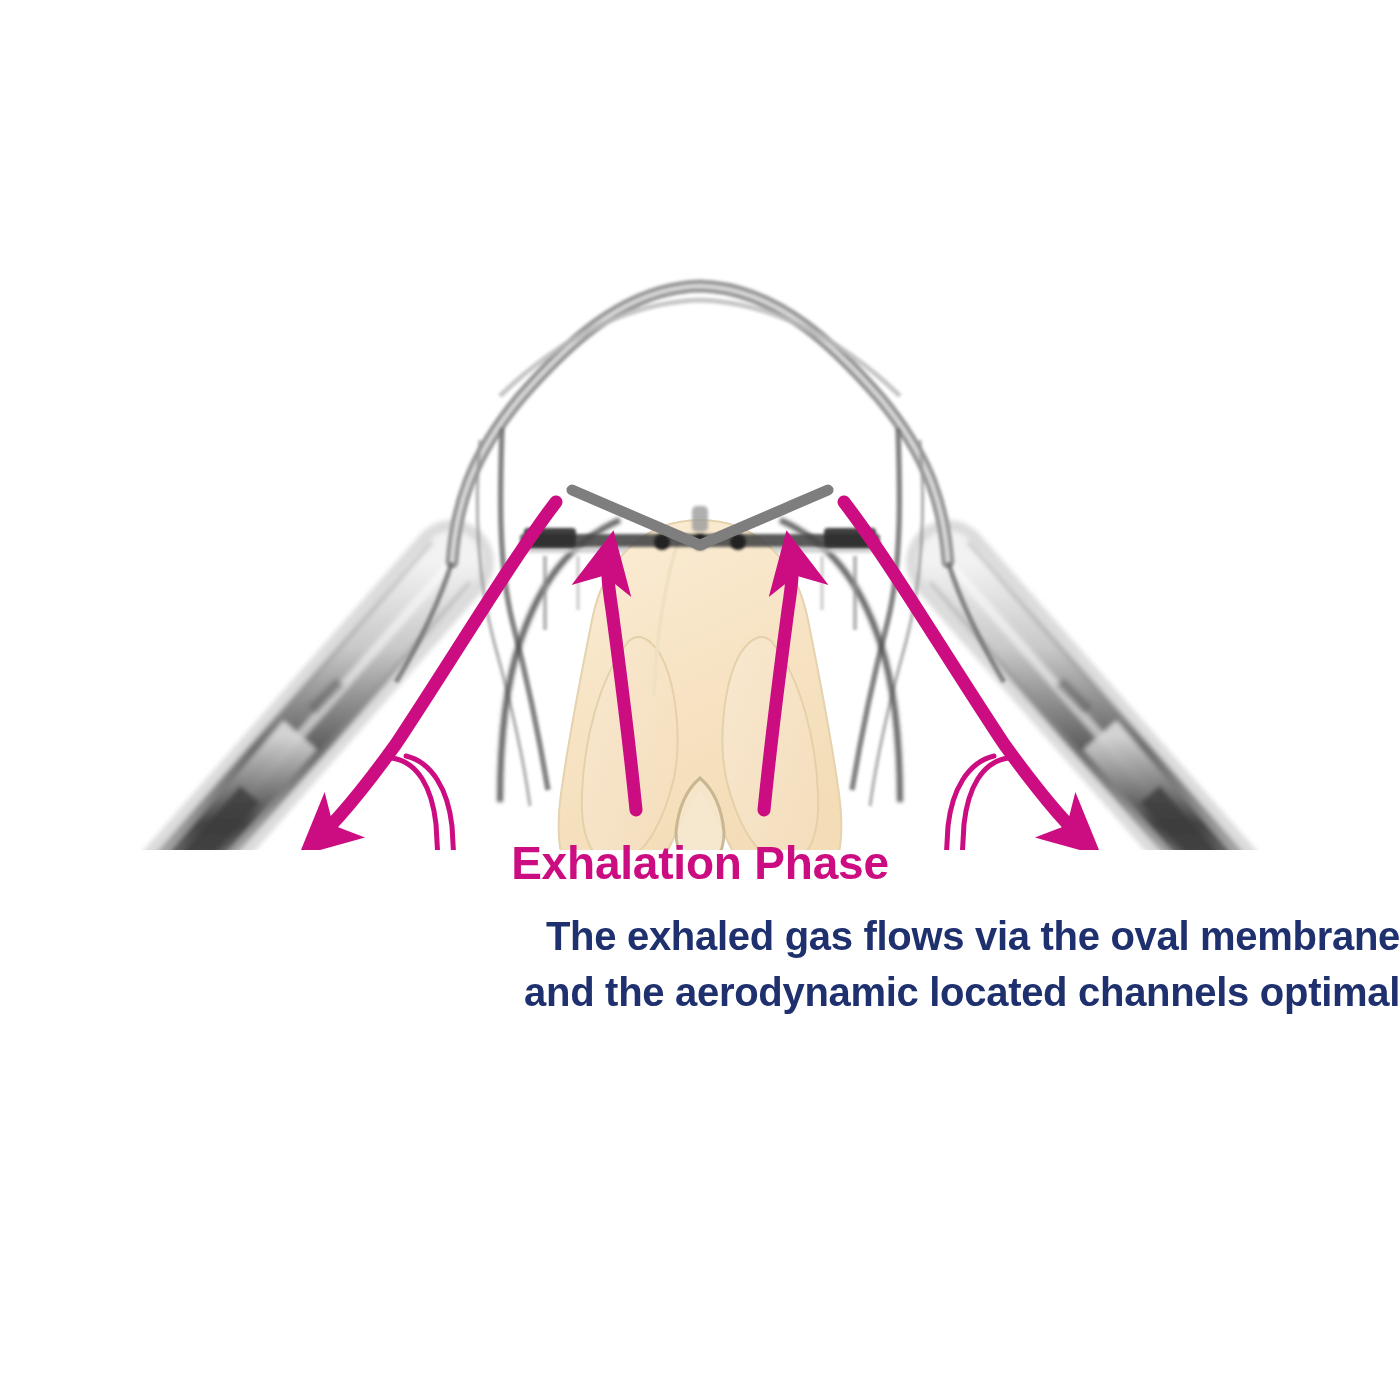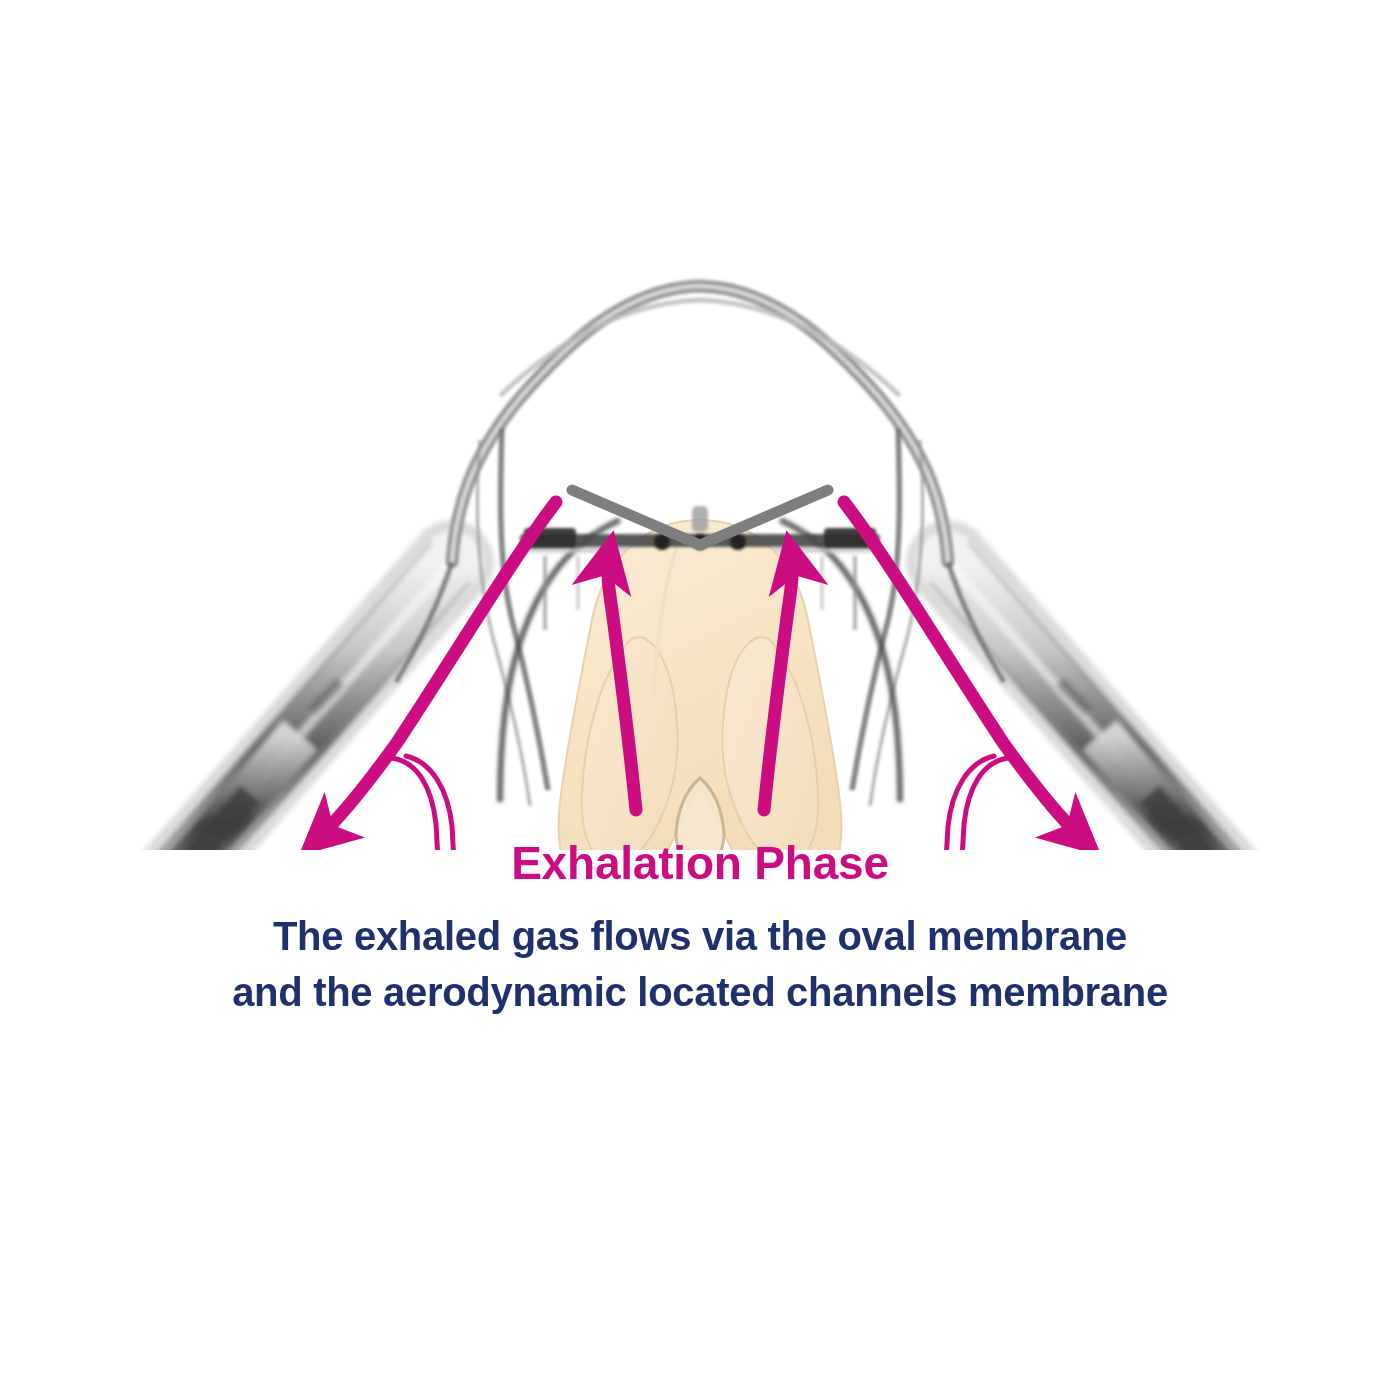--- a/index.html
+++ b/index.html
@@ -47,20 +47,21 @@
     margin: 18px 0 0 0;
     padding: 0;
     font-size: 40px;
     font-weight: bold;
     color: #1F306E;
     line-height: 1.42;
     letter-spacing: -0.3px;
   }
   .caption-line {
     display: block;
+    text-align: right;
   }
 </style>
 </head>
 <body>
 
 <div id="page">
 
   <div id="diagram-figure">
     <svg id="diagram-svg" viewBox="0 0 1400 660" xmlns="http://www.w3.org/2000/svg">
       <defs>
@@ -229,17 +230,17 @@
         <path d="M1008,568 C982,572 968,598 964,634 C962,660 962,676 962,688" stroke-width="5" marker-end="url(#pinkArrowSm)"></path>
         <path d="M994,566 C968,572 952,600 948,636 C946,662 946,676 946,690" stroke-width="5" marker-end="url(#pinkArrowSm)"></path>
       </g>
     </svg>
   </div>
 
   <div id="caption-block">
     <div id="caption-title">Exhalation Phase</div>
     <div id="caption-body">
       <span class="caption-line">The exhaled gas flows via the oval membrane</span>
-      <span class="caption-line">and the aerodynamic located channels membrane</span>
+      <span class="caption-line">and the aerodynamic located channels optimal</span>
     </div>
   </div>
 
 </div>
 
 </body></html>

